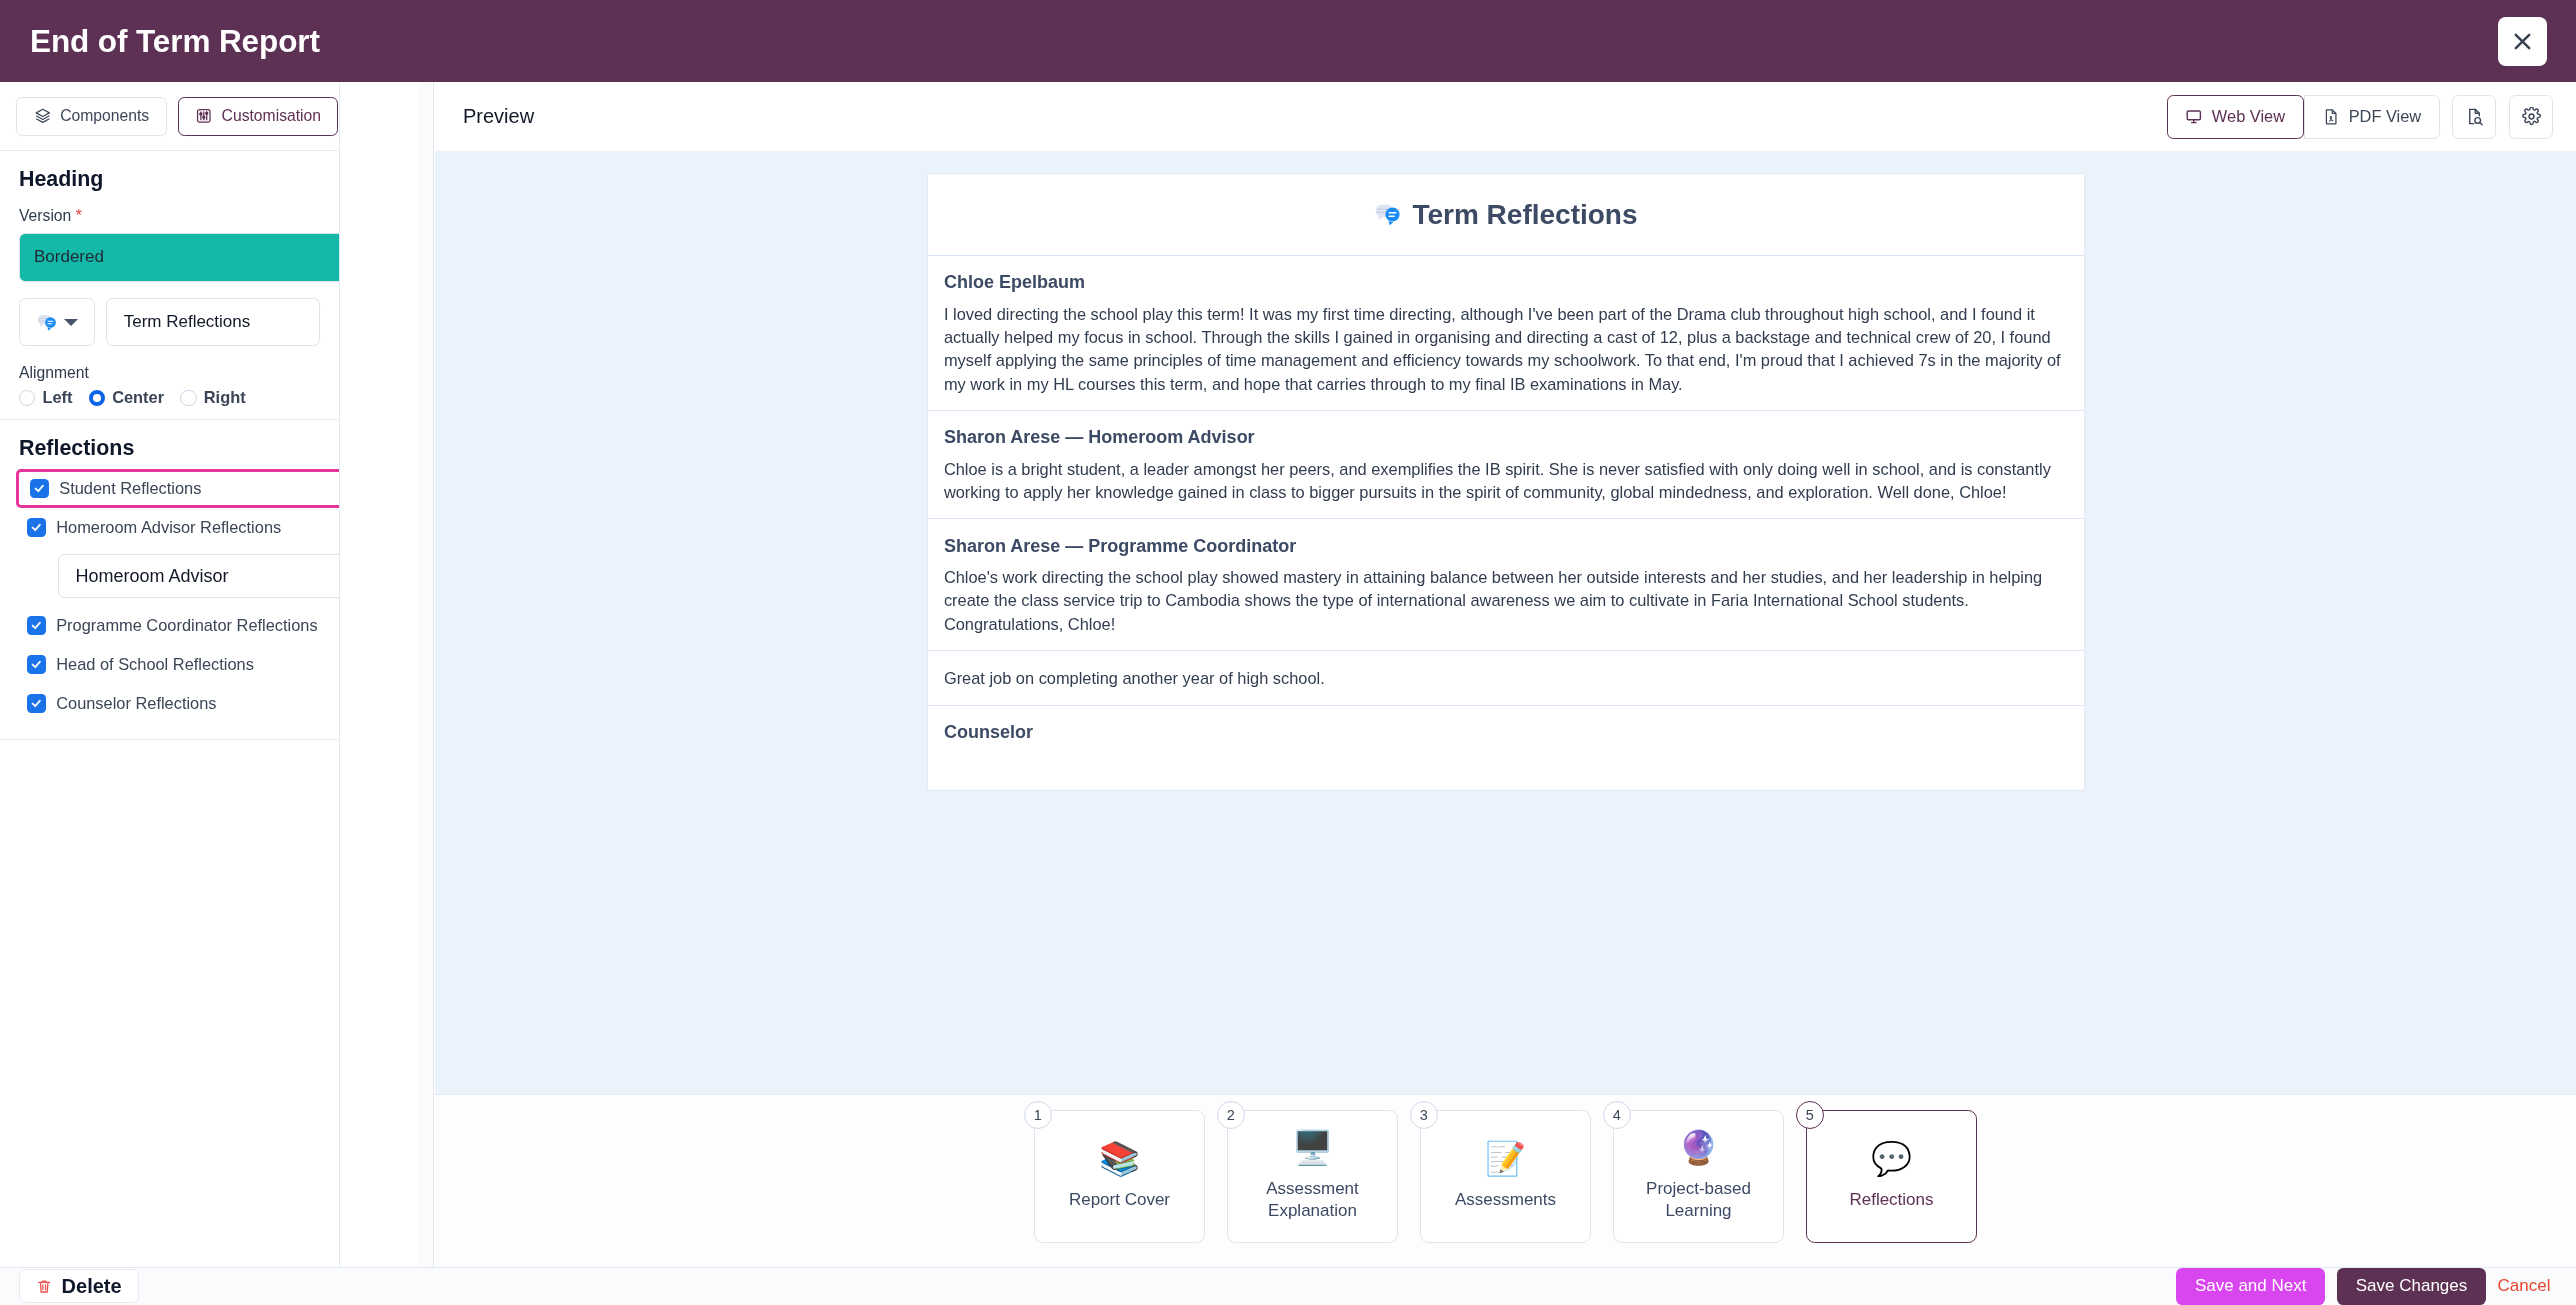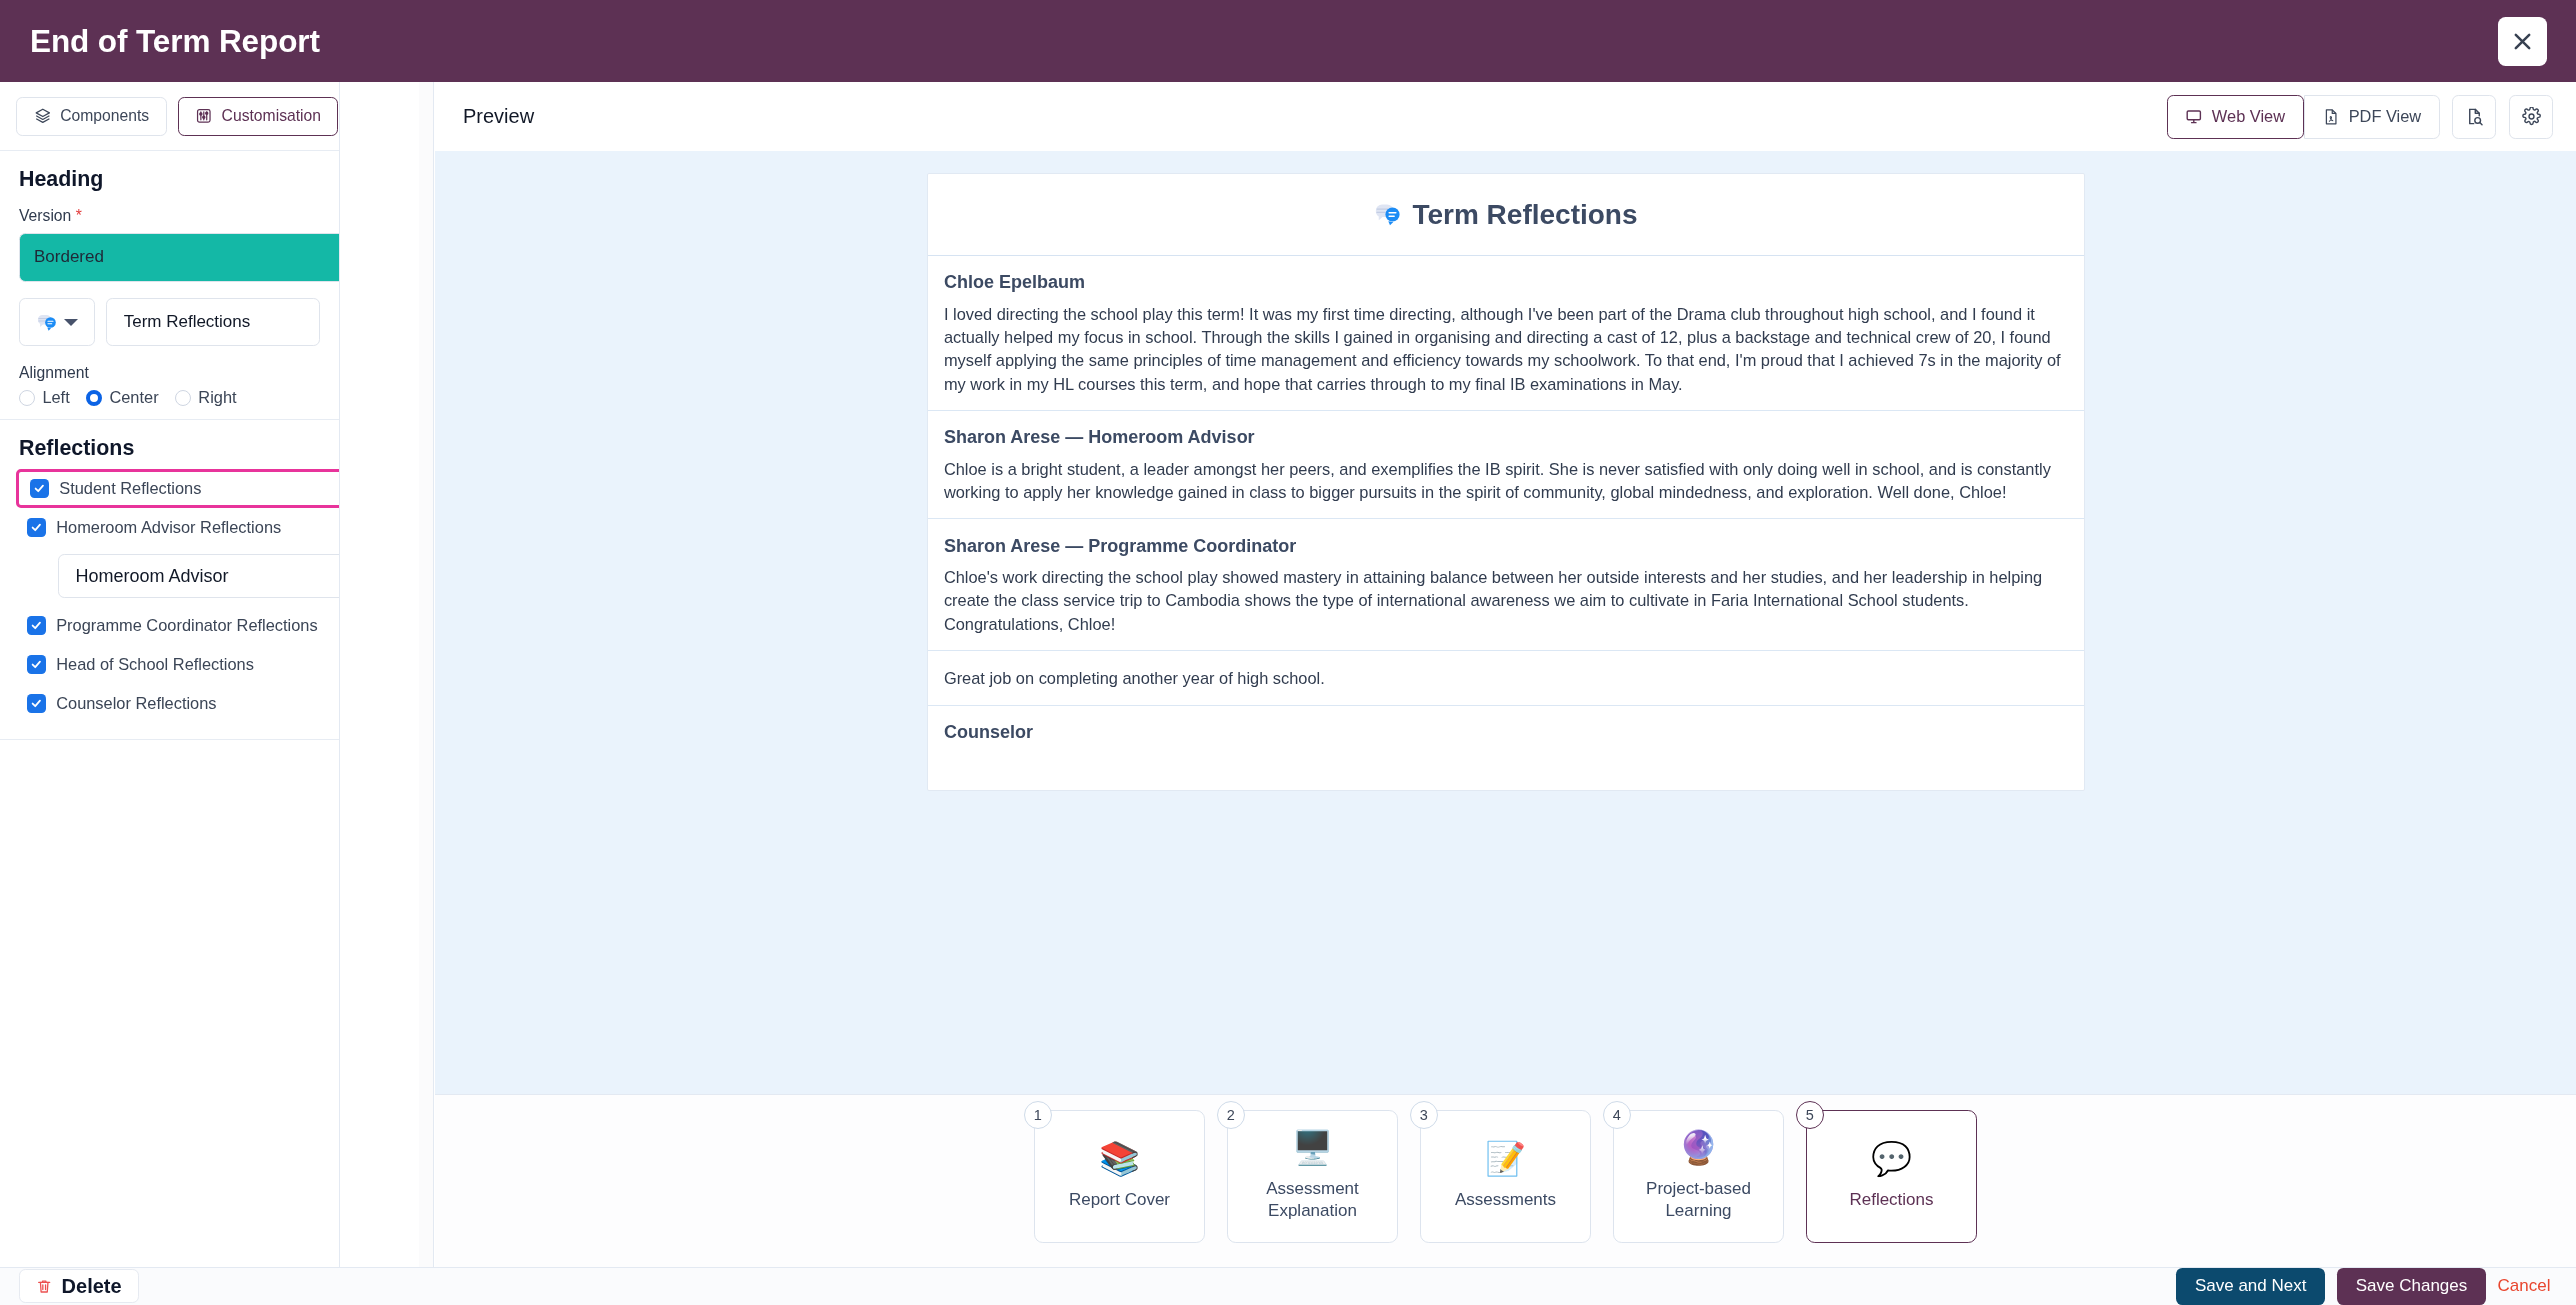--- a/index.html
+++ b/index.html
@@ -71,21 +71,21 @@
   }
   .icon-picker .caret{ position:static; transform:none; }
   .text-input{
     flex:1; height:48px; border:0.6px solid #dfe4ec; border-radius:6.3px;
     background:#fff; display:flex; align-items:center; padding:0 16.4px;
     font-size:17px; color:#111827; cursor:text;
   }
 
   .align-label{ font-size:15.7px; color:#2f3a4d; margin:17.6px 0 6.3px 0; }
   .radio-row{ display:flex; align-items:center; gap:6.3px; }
-  .radio-opt{ display:flex; align-items:center; gap:7px; cursor:pointer; margin-right:10px;}
+  .radio-opt{ display:flex; align-items:center; gap:7px; cursor:pointer; margin-right:10px;font-weight:bold;}
   .radio{
     width:16.4px;height:16.4px;border-radius:50%;border:1.3px solid #cfd6e2;background:#fff;
     display:block; flex:none;
   }
   .radio.on{ border:4.4px solid #0b63e5; background:#fff; }
   .radio-text{ font-size:16.4px; color:#3b4556; }
 
   .cb-item{
     display:flex; align-items:center; gap:10px; height:39px; padding-left:8.2px;
     cursor:pointer; position:relative;text-align:right;
@@ -195,21 +195,21 @@
     display:flex; align-items:center; gap:8.8px; height:34px; padding:0 16.4px;
     background:#fff; border:0.6px solid #e6eaf1; border-radius:6.3px;
     color:#0f172a; font-size:20px; font-weight:bold; cursor:pointer;
   }
   #delete-btn svg{ width:16.4px;height:16.4px; }
   #footer-right{ display:flex; align-items:center; gap:11.3px; }
   .btn-primary{
     height:37px; padding:0 19px; border-radius:6.3px; border:none; cursor:pointer;
     font-size:17px; color:#fff; font-family:"Liberation Sans", sans-serif;
   }
-  .btn-muted{ background:#0c4a6e;margin-left:26px; }
+  .btn-muted{ background:#d946ef;margin-left:26px; }
   .btn-strong{ background:#5d3154; }
   #cancel-link{ font-size:17px; color:#e8462f; cursor:pointer; padding-right:2.5px;}
 </style>
 </head>
 <body>
 
 <div id="modal-header">
   <div id="modal-title">End of Term Report</div>
   <button id="close-btn">
     <svg viewBox="0 0 24 24" fill="none" stroke="#374151" stroke-width="2.6" stroke-linecap="round">

